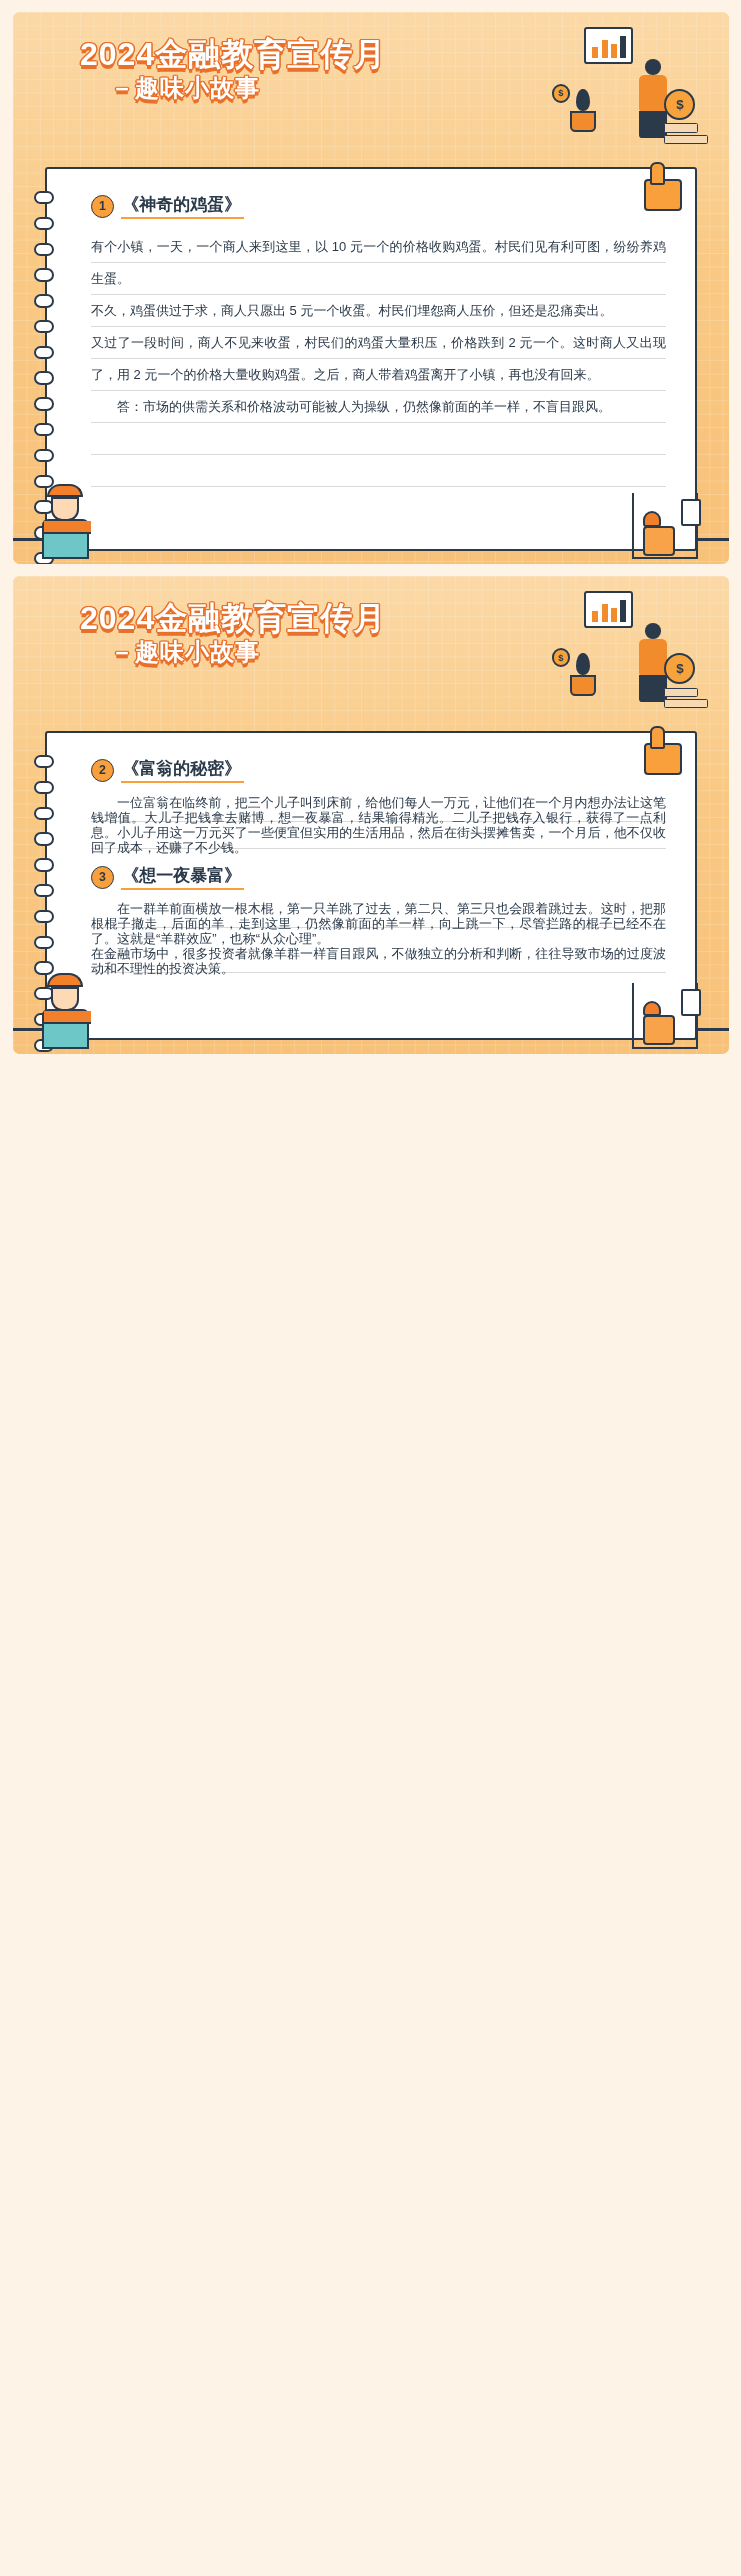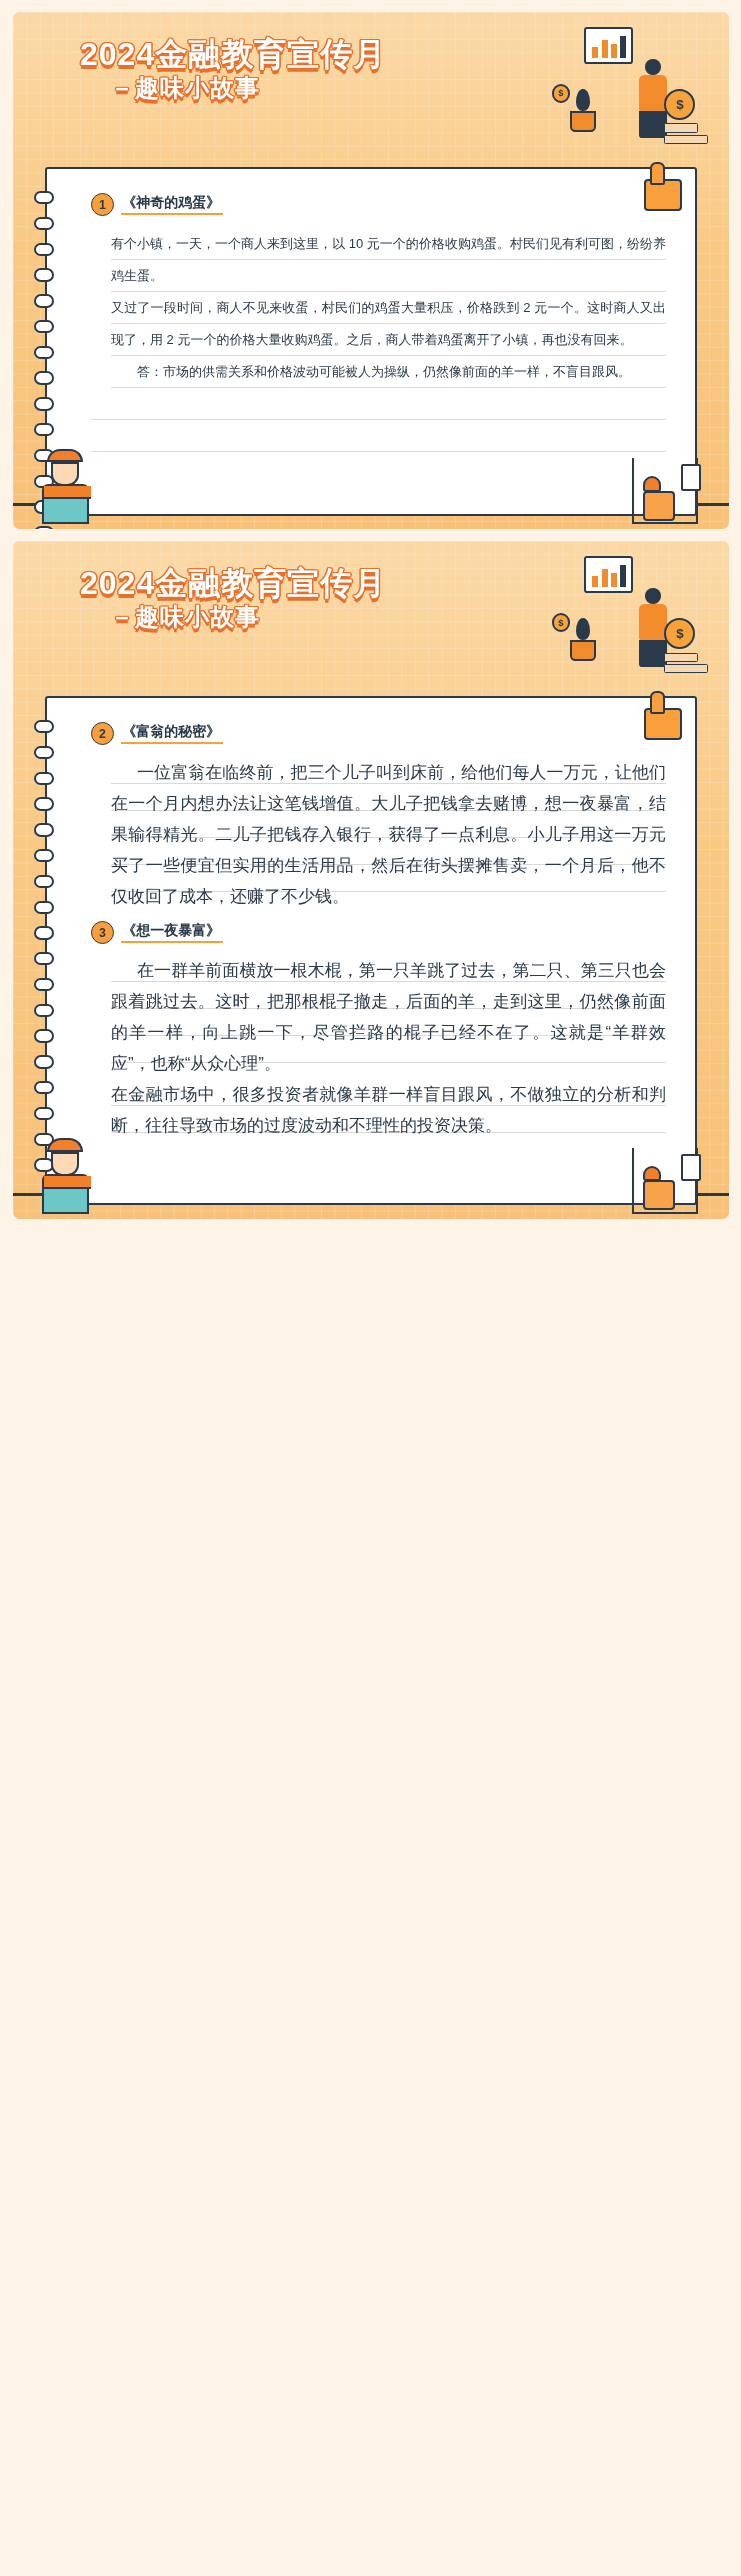--- a/index.html
+++ b/index.html
@@ -148,40 +148,39 @@
     margin-bottom: 11.3px;
   }
   .badge-num {
     width: 23px; height: 23px; border-radius: 50%;
     background: #f9a03c; border: 1.5px solid #2b3a4a;
     color: #2b3a4a; font-weight: bold; font-size: 12.4px;
     display: flex; align-items: center; justify-content: center;
     flex: none;
   }
   .section-title {
-    font-size: 14px; font-weight: bold; color: #2b3a4a;
+    font-size: 17px; font-weight: bold; color: #2b3a4a;
     border-bottom: 2.1px solid #f9a03c;
     padding: 0 3.1px 1px 1px;
     white-space: nowrap;
   }
   .para {
     font-size: 13px;
     line-height: 32px;
     color: #2b3a4a;
     text-align: justify;
     background-image: linear-gradient(to bottom, transparent calc(100% - 1px), #d9d9d9 1px);
     background-size: 100% 32px;
     text-indent: 0;
-    margin-left: 20px;
   }
   .para.indent { text-indent: 26px; }
   .para + .para { margin-top: 0; }
   .para-compact {
-    font-size: 17px;
-    line-height: 31px;
+    font-size: 13px;
+    line-height: 15px;
     background-size: 100% 27px;
   }
   .lines-filler {
     height: 64px;
     background-image: linear-gradient(to bottom, transparent calc(100% - 1px), #d9d9d9 1px);
     background-size: 100% 32px;
   }
 
   
   .char-left {
@@ -266,20 +265,21 @@
         <div class="thumb-up"></div>
         <div class="thumb-box"></div>
       </div>
 
       <div class="section-head">
         <div class="badge-num">1</div>
         <div class="section-title">《神奇的鸡蛋》</div>
       </div>
 
       <div class="para">有个小镇，一天，一个商人来到这里，以 10 元一个的价格收购鸡蛋。村民们见有利可图，纷纷养鸡生蛋。</div>
+      <div class="para">不久，鸡蛋供过于求，商人只愿出 5 元一个收蛋。村民们埋怨商人压价，但还是忍痛卖出。</div>
       <div class="para">又过了一段时间，商人不见来收蛋，村民们的鸡蛋大量积压，价格跌到 2 元一个。这时商人又出现了，用 2 元一个的价格大量收购鸡蛋。之后，商人带着鸡蛋离开了小镇，再也没有回来。</div>
       <div class="para indent">答：市场的供需关系和价格波动可能被人为操纵，仍然像前面的羊一样，不盲目跟风。</div>
       <div class="lines-filler"></div>
     </div>
 
     <div class="footer-rule"></div>
 
     <div class="char-left">
       <div class="cl-hat"></div>
       <div class="cl-face"></div>

